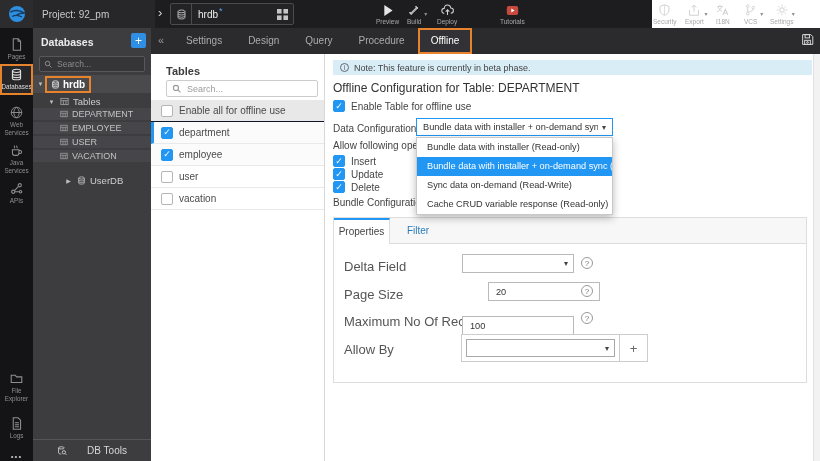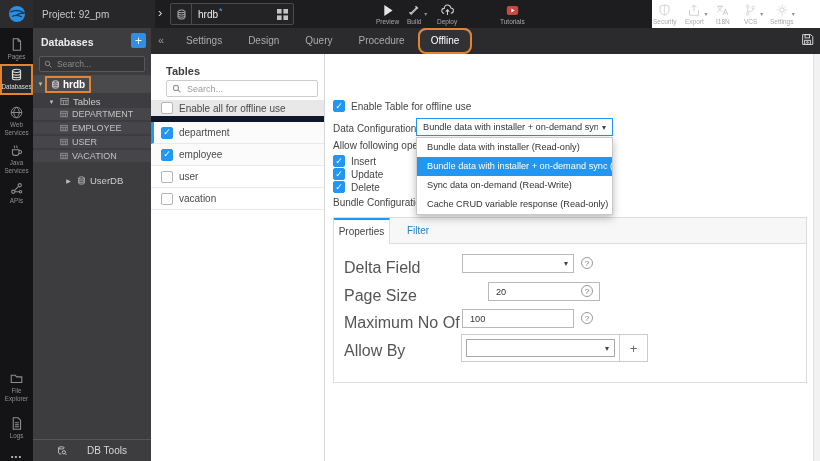--- a/index.html
+++ b/index.html
@@ -60,35 +60,35 @@
   .db-tools{position:absolute;left:0;right:0;bottom:0;height:22px;border-top:1px solid #555;
         display:flex;align-items:center;justify-content:center;gap:20px;color:#d8d8d8;font-size:10px;}
 
   
   .editor{position:absolute;left:151px;top:28px;right:0;bottom:0;}
   .tabbar{position:absolute;left:0;right:0;top:0;height:26px;background:#2b2b2e;}
   .collapse{position:absolute;left:7px;top:6px;color:#9a9a9a;font-size:11px;}
   .etabs{position:absolute;left:22px;top:0;height:26px;display:flex;}
   .etab{padding:0 13px;line-height:26px;font-size:10px;color:#ababab;}
   .etab.active{color:#fff;background:#323236;box-shadow:inset 0 2px 0 #2196f3;
-        outline:2px solid #e8832d;outline-offset:-2px;border-radius:8px;}
+        outline:2px solid #e8832d;outline-offset:-2px;}
   .save-btn{position:absolute;right:6px;top:5px;color:#d8d8d8;}
 
   
   .tablespanel{position:absolute;left:0;top:26px;width:174px;bottom:0;background:#fff;
         border-right:1px solid #d8d8d8;}
   .tp-title{position:absolute;left:15px;top:11px;font-size:11px;color:#3c3c3c;font-weight:bold;}
   .tp-search{position:absolute;left:15px;top:26px;width:152px;height:17px;border:1px solid #ccc;
         border-radius:2px;display:flex;align-items:center;gap:4px;padding:0 5px;color:#999;}
   .tp-search input{border:0;outline:0;font-size:9px;color:#777;width:100%;font-family:inherit;}
   .tp-search input::placeholder{color:#9b9b9b;}
   .tp-rows{position:absolute;left:0;right:0;top:46px;}
   .tp-row{height:22px;display:flex;align-items:center;gap:6px;padding-left:10px;
         border-bottom:1px solid #e9e9e9;font-size:10px;color:#4a4a4a;background:#fff;}
-  .tp-row.header{background:#e8e8e8;border-bottom:6px solid #0f172a;}
+  .tp-row.header{background:#e8e8e8;border-bottom:1px solid #0f172a;}
   .tp-row.litebg{background:#fbfbfb;}
   .tp-row.selected{border-left:3px solid #2196f3;padding-left:7px;}
 
   .cb{width:12px;height:12px;border:1px solid #b5b5b5;border-radius:2px;background:#fff;
         display:flex;align-items:center;justify-content:center;flex:0 0 auto;}
   .cb.checked{background:#2196f3;border-color:#2196f3;color:#fff;font-size:9px;line-height:1;}
 
   
   .content{position:absolute;left:174px;top:26px;right:0;bottom:0;background:#fff;}
   .scrolltrack{position:absolute;right:0;top:0;bottom:0;width:7px;background:#f2f2f2;
@@ -111,21 +111,21 @@
         white-space:nowrap;overflow:hidden;}
   .dc-opt.hl{background:#2196f3;color:#fff;}
   .ops-label{position:absolute;left:8px;top:86px;font-size:10px;color:#444;z-index:1;}
   .op-row{position:absolute;left:8px;display:flex;gap:6px;align-items:center;font-size:10px;color:#444;}
   .bundle-label{position:absolute;left:8px;top:143px;font-size:10px;color:#444;}
   .bundle-panel{position:absolute;left:8px;top:163px;width:474px;height:166px;border:1px solid #ddd;}
   .btabs{height:26px;background:#f7f7f7;border-bottom:1px solid #ddd;display:flex;}
   .btab{width:56px;line-height:26px;text-align:center;font-size:10px;color:#2b7cb9;}
   .btab.active{background:#fff;color:#444;border-top:2px solid #2196f3;border-right:1px solid #ddd;
         line-height:23px;height:26px;}
-  .f-label{position:absolute;left:10px;font-size:16px;color:#555;}
+  .f-label{position:absolute;left:10px;font-size:13px;color:#555;}
   .f-select{position:absolute;left:128px;width:112px;height:19px;border:1px solid #b9b9b9;
         display:flex;align-items:center;justify-content:flex-end;padding-right:5px;
         font-size:8px;color:#444;background:#fff;}
   .f-input{position:absolute;left:128px;width:112px;height:19px;border:1px solid #b9b9b9;
         font-size:9.2px;color:#333;padding:0 7px;font-family:inherit;outline:none;}
   .help{position:absolute;left:247px;width:12px;height:12px;border:1px solid #999;border-radius:50%;
         color:#777;font-size:8px;display:flex;align-items:center;justify-content:center;}
   .ob-wrap{position:absolute;left:127px;top:116px;width:187px;height:28px;border:1px solid #ccc;display:flex;}
   .ob-select{flex:1;margin:4px;border:1px solid #a9a9a9;display:flex;align-items:center;
         justify-content:flex-end;padding-right:5px;font-size:8px;color:#444;background:#fff;}
@@ -465,21 +465,26 @@
         <div class="tp-row">
           <span class="cb"></span>
           <span>vacation</span>
         </div>
       </div>
     </aside>
 
     <main class="content">
       <div class="scrolltrack"></div>
 
-
+      <div class="note">
+        <span class="info-icon">i</span>
+        <span>Note: This feature is currently in beta phase.</span>
+      </div>
+
+      <div class="heading">Offline Configuration for Table: DEPARTMENT</div>
 
       <div class="enable-row">
         <span class="cb checked">
             <i>✓</i>
           </span>
         <span>Enable Table for offline use</span>
       </div>
 
       <div class="dc-label">Data Configuration</div>
       <div class="dc-select">
@@ -519,21 +524,21 @@
         <div class="f-select" style="top:36px;">
           <span class="dc-caret">▾</span>
         </div>
         <span class="help" style="top:39px;">?</span>
 
         <span class="f-label" style="top:69px;">Page Size</span>
         <input class="f-input" style="top: 64px; margin-left: 26px;" value="20">
         <span class="help" style="top:67px;">?</span>
 
         <span class="f-label" style="top:96px;">Maximum No Of Records</span>
-        <input class="f-input" style="top: 91px;" value="100">
+        <input class="f-input" style="top: 98px;" value="100">
         <span class="help" style="top:94px;">?</span>
 
         <span class="f-label" style="top:124px;">Allow By</span>
         <div class="ob-wrap">
           <div class="ob-select">
             <span class="dc-caret">▾</span>
           </div>
           <div class="ob-plus">
               <span>+</span>
             </div>

